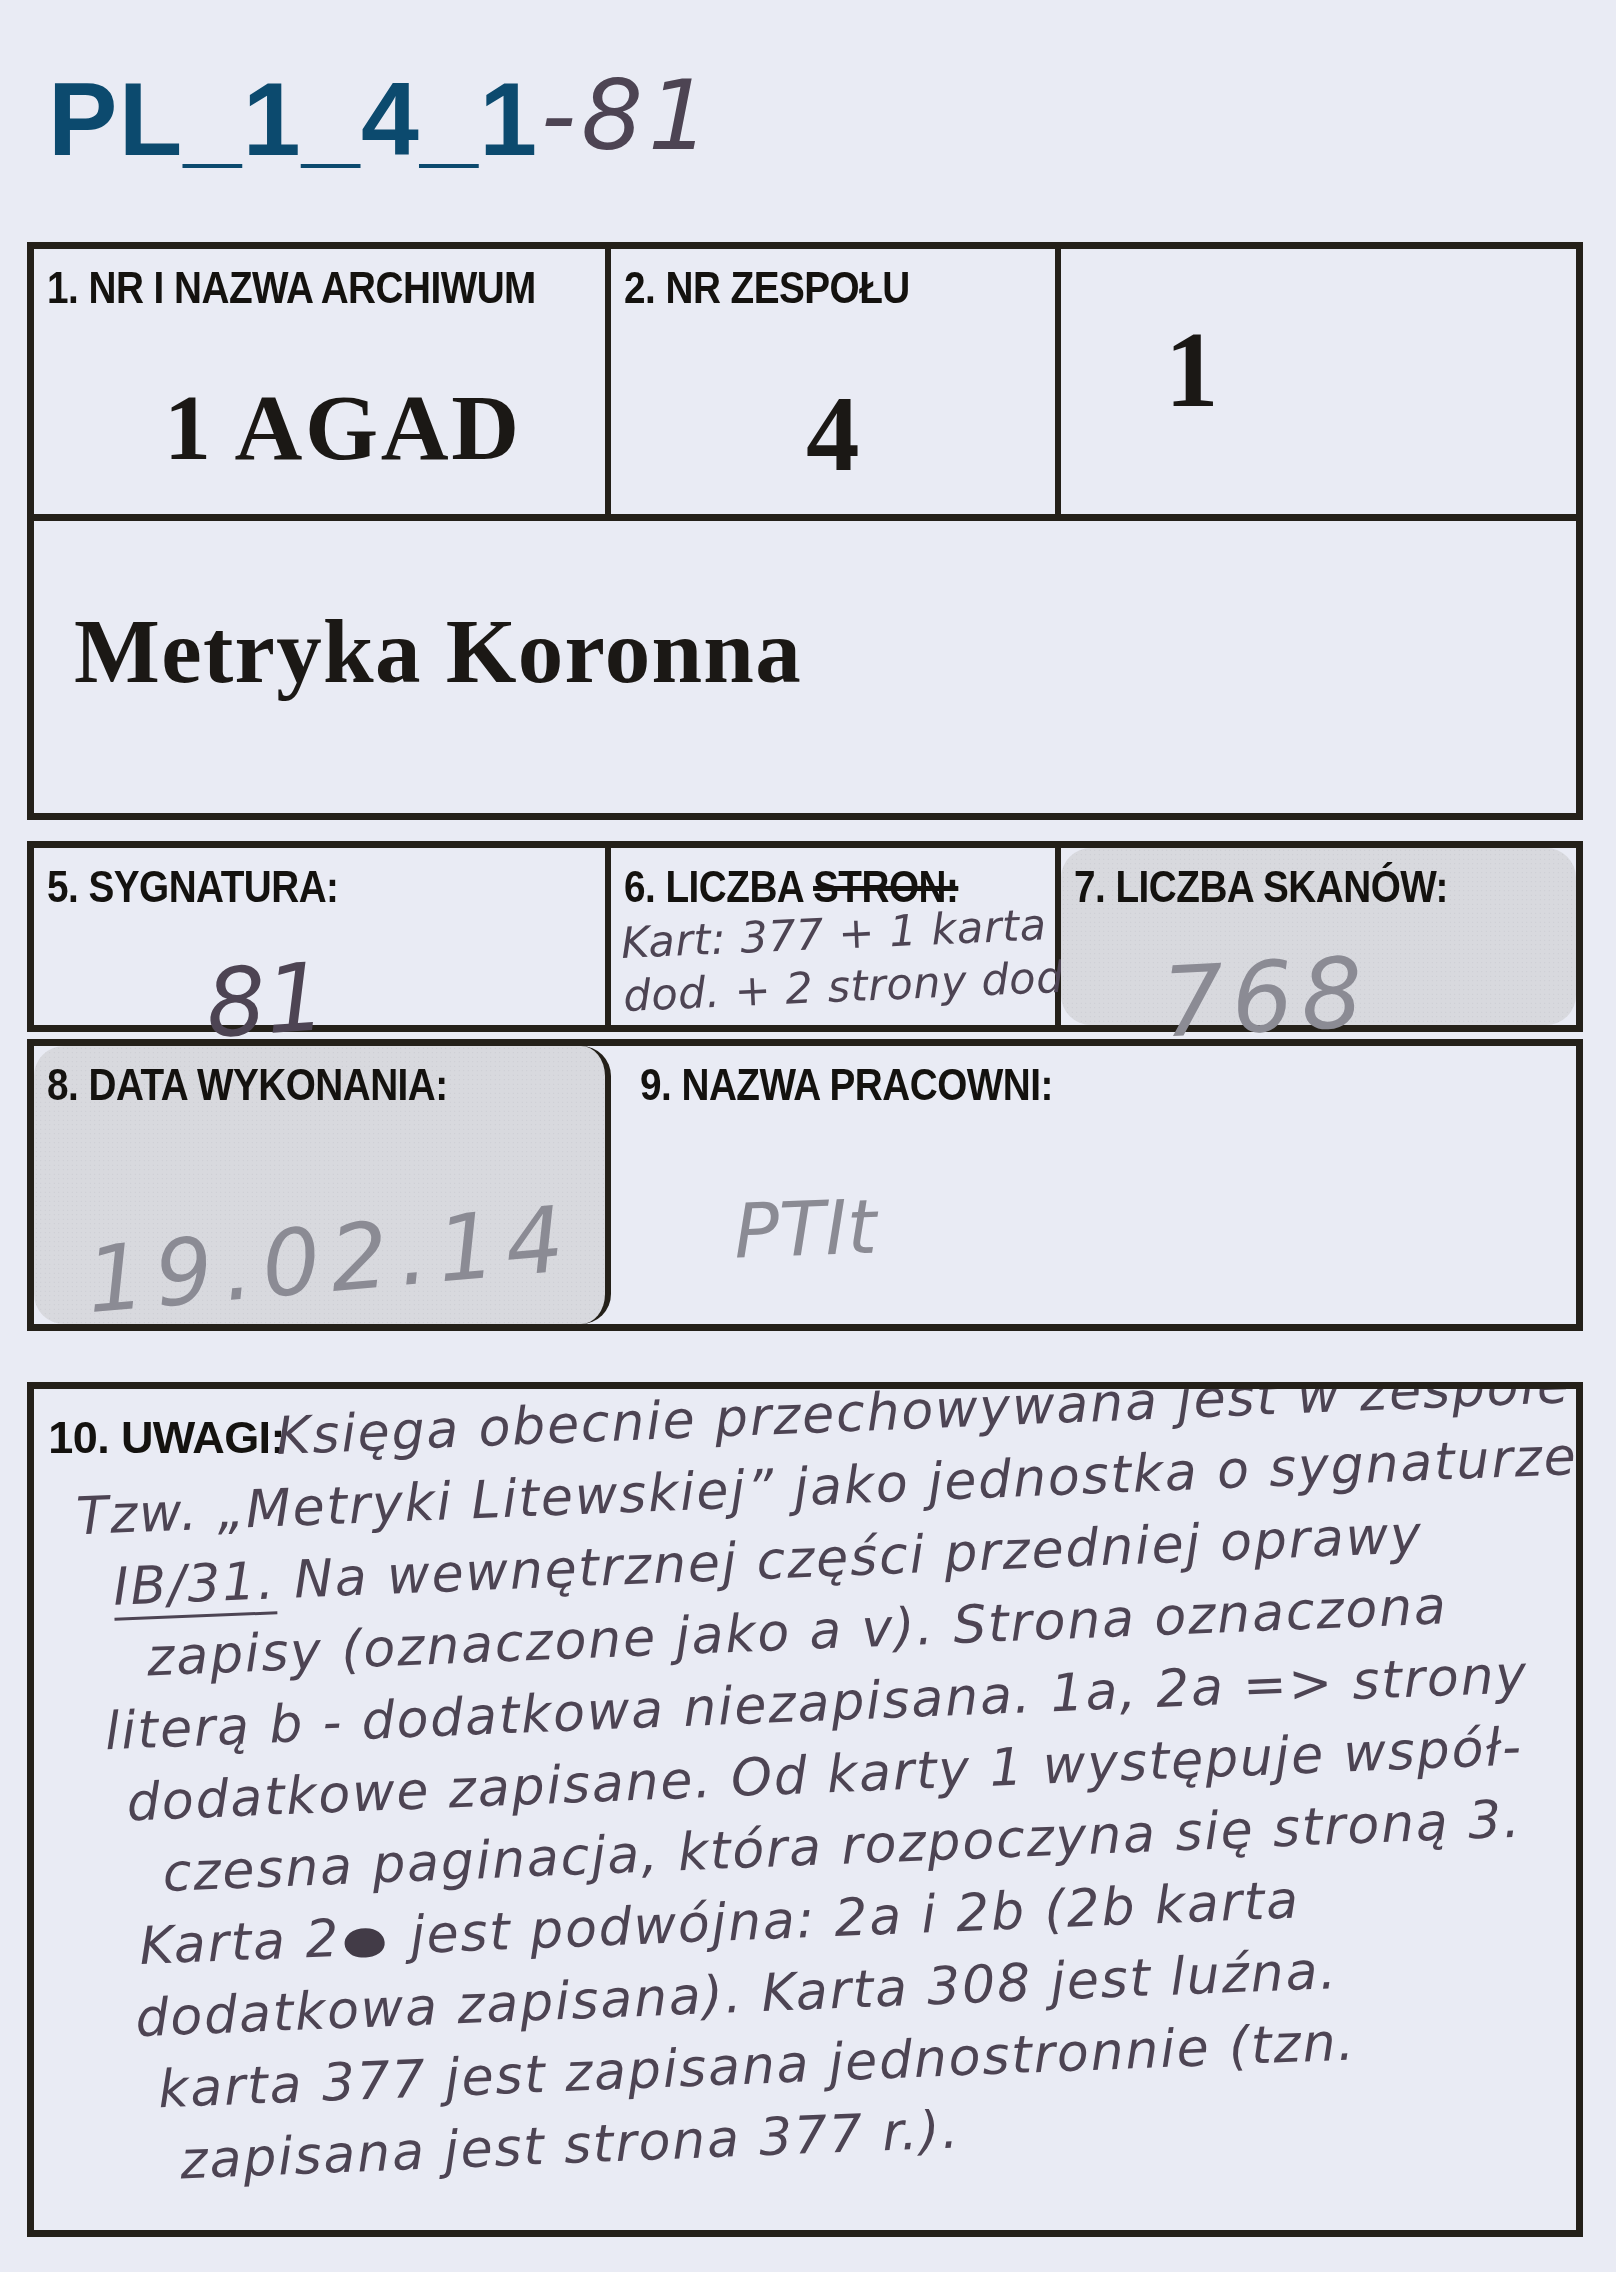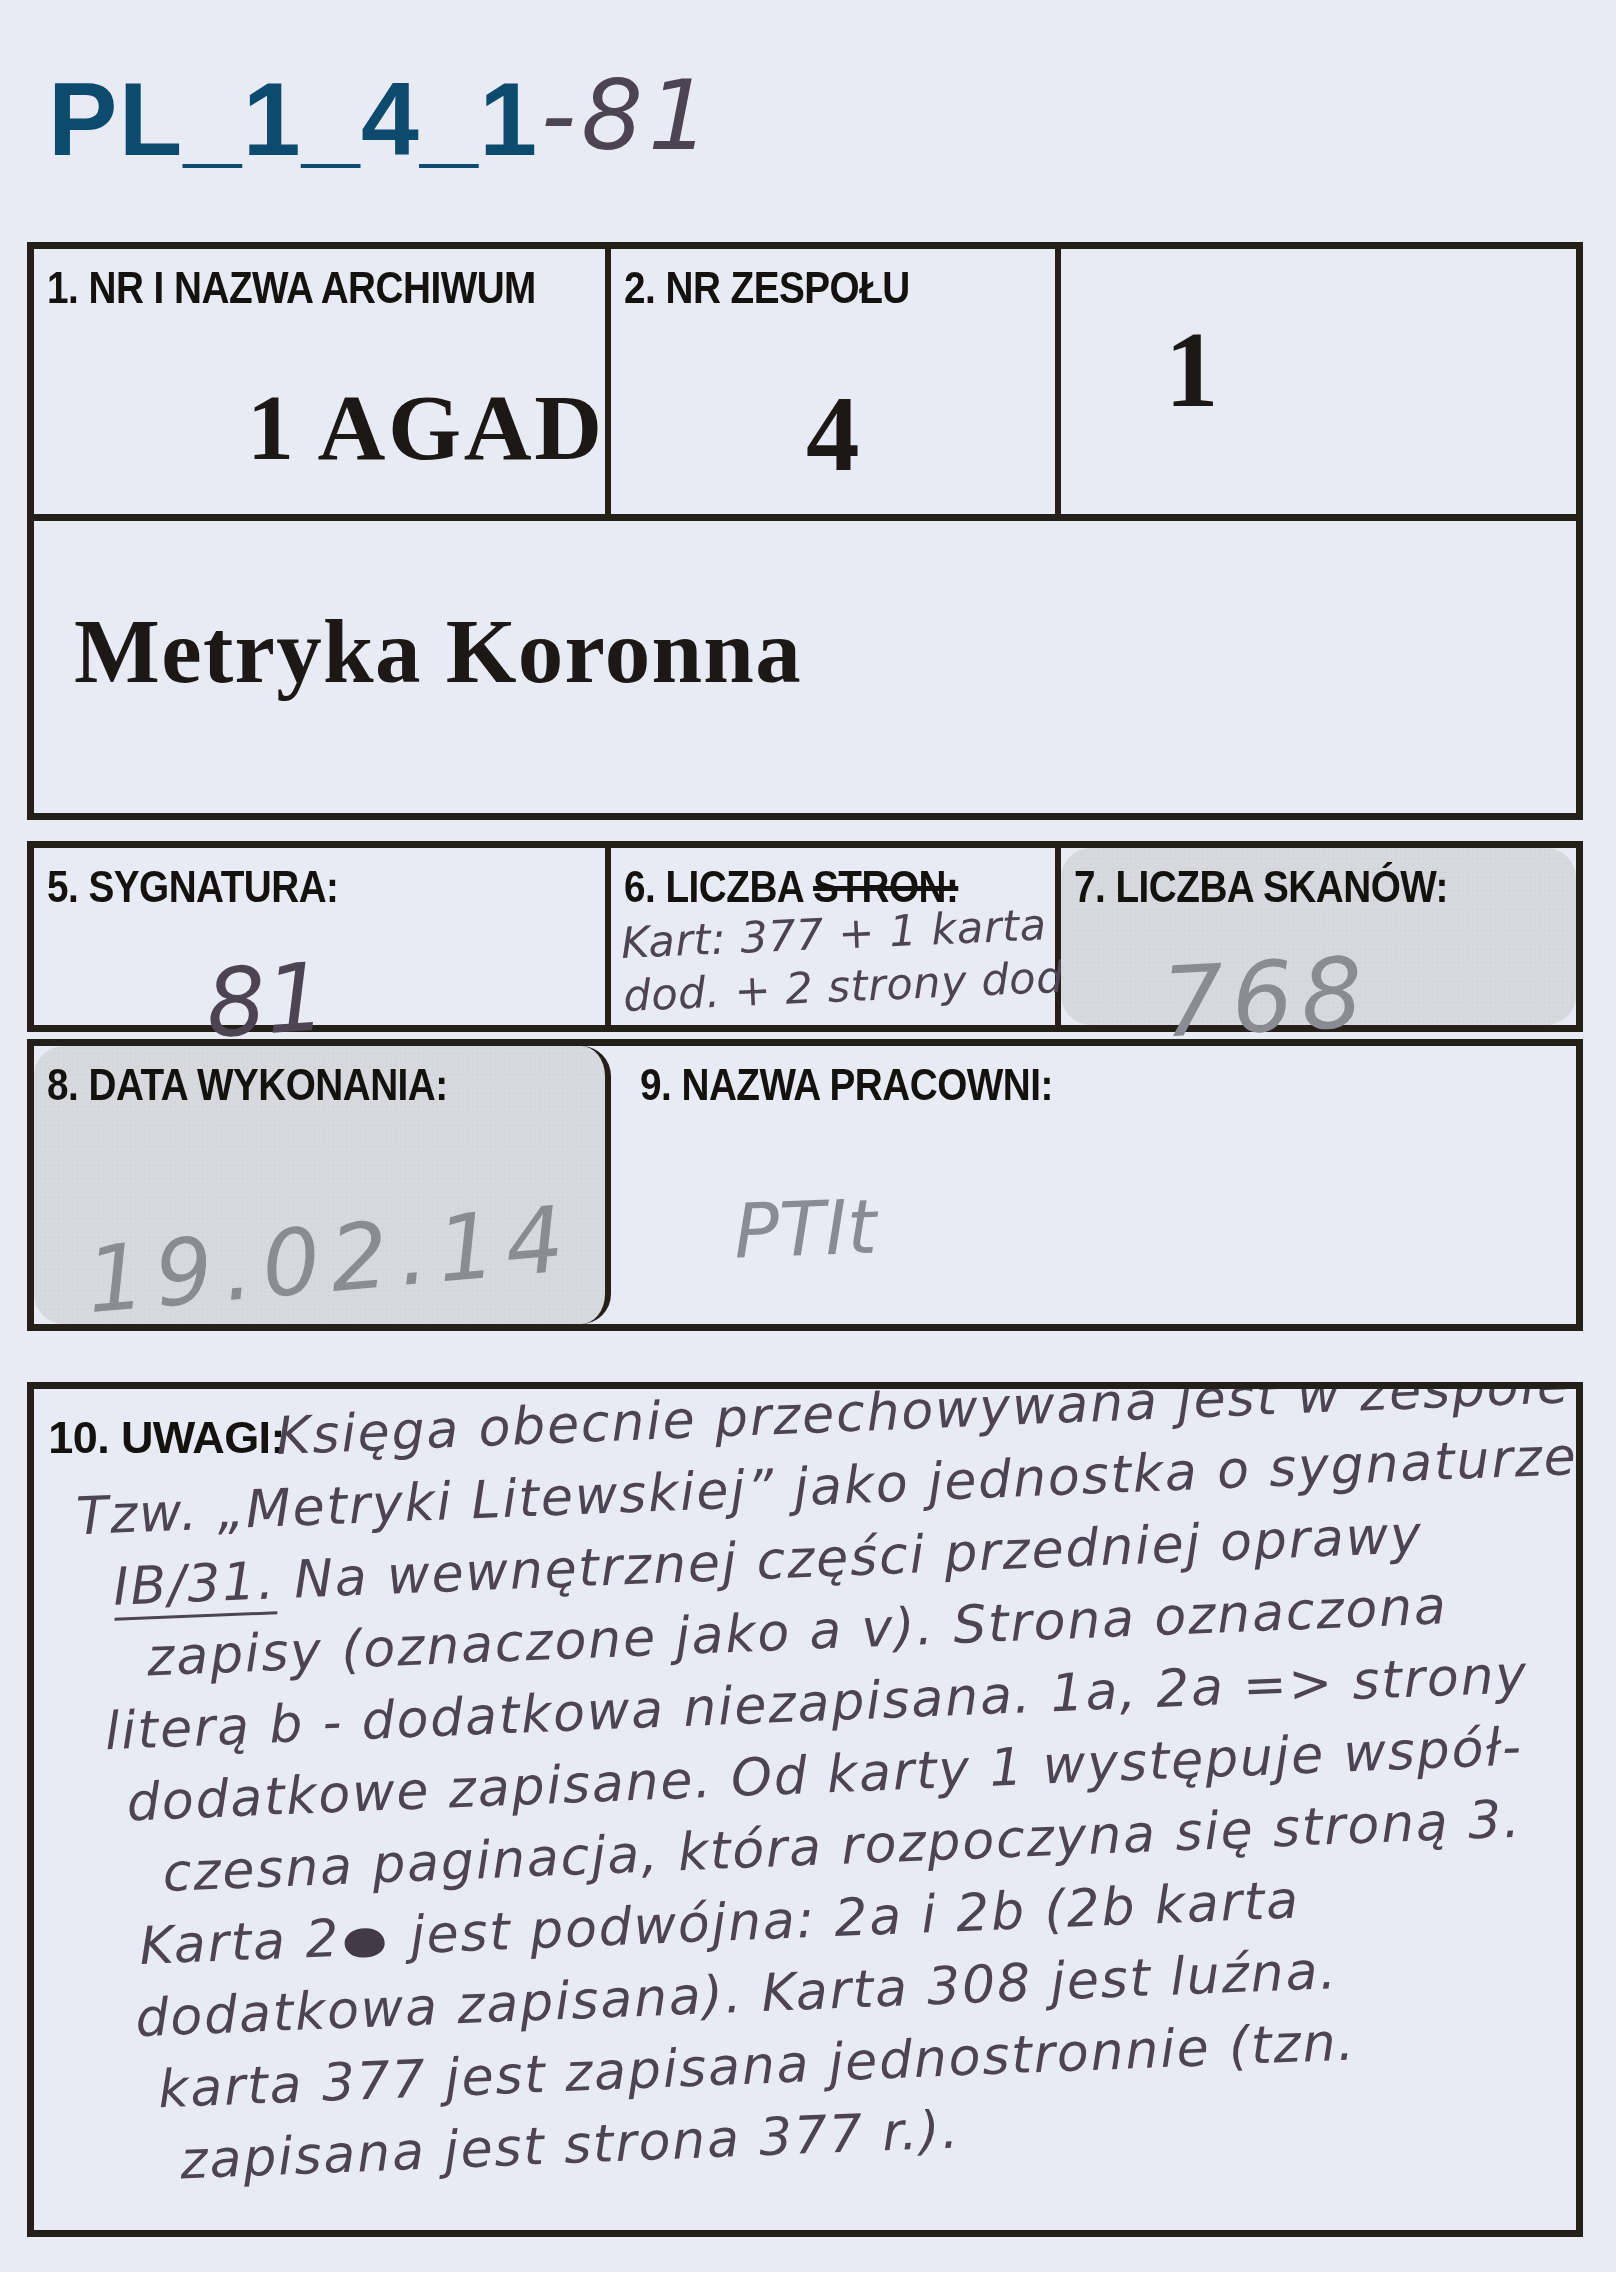--- a/index.html
+++ b/index.html
@@ -44,21 +44,21 @@
   }
   
   .lbl{
     font-weight:700;font-size:44px;color:#14120f;
     padding:14.3px 0 0 13px;white-space:nowrap;letter-spacing:-0.6px;
   }
   .lbl .cond{display:inline-block;transform:scaleX(.88);transform-origin:left center;}
   .struck{text-decoration:line-through;text-decoration-thickness:4.5px;}
   
   .val-serif{font-family:"Liberation Serif",serif;font-weight:700;color:#1b1815;white-space:nowrap;}
-  .v1{font-size:94px;text-align:right;margin-top:60px;padding-left:39px;letter-spacing:2.6px;margin-left:8px;}
+  .v1{font-size:94px;text-align:center;margin-top:60px;padding-left:39px;letter-spacing:2.6px;margin-left:8px;}
   .v2{font-size:107px;text-align:center;margin-top:60px;}
   .v3{font-size:107px;margin:60px 0 0 104px;}
   .v4{font-size:91px;margin:78px 0 11px 40px;letter-spacing:1.3px;}
   
   .hand{font-family:"DejaVu Sans",sans-serif;font-style:italic;color:#4d4453;white-space:nowrap;}
   .pencil{color:#8b8b94;}
   .v5{font-size:94px;margin:34px 0 0 172px;transform:rotate(-4deg);display:inline-block;}
   .v6{font-size:43px;line-height:53px;margin:5.2px 0 0 9px;transform:rotate(-2.5deg);transform-origin:left top;letter-spacing:0.6px;}
   .v7{font-size:97px;margin:28.6px 0 0 101px;transform:rotate(-3deg);display:inline-block;letter-spacing:7.8px;}
   .v8{font-size:91px;margin:97px 0 0 52px;transform:rotate(-5deg);display:inline-block;letter-spacing:10.4px;}

